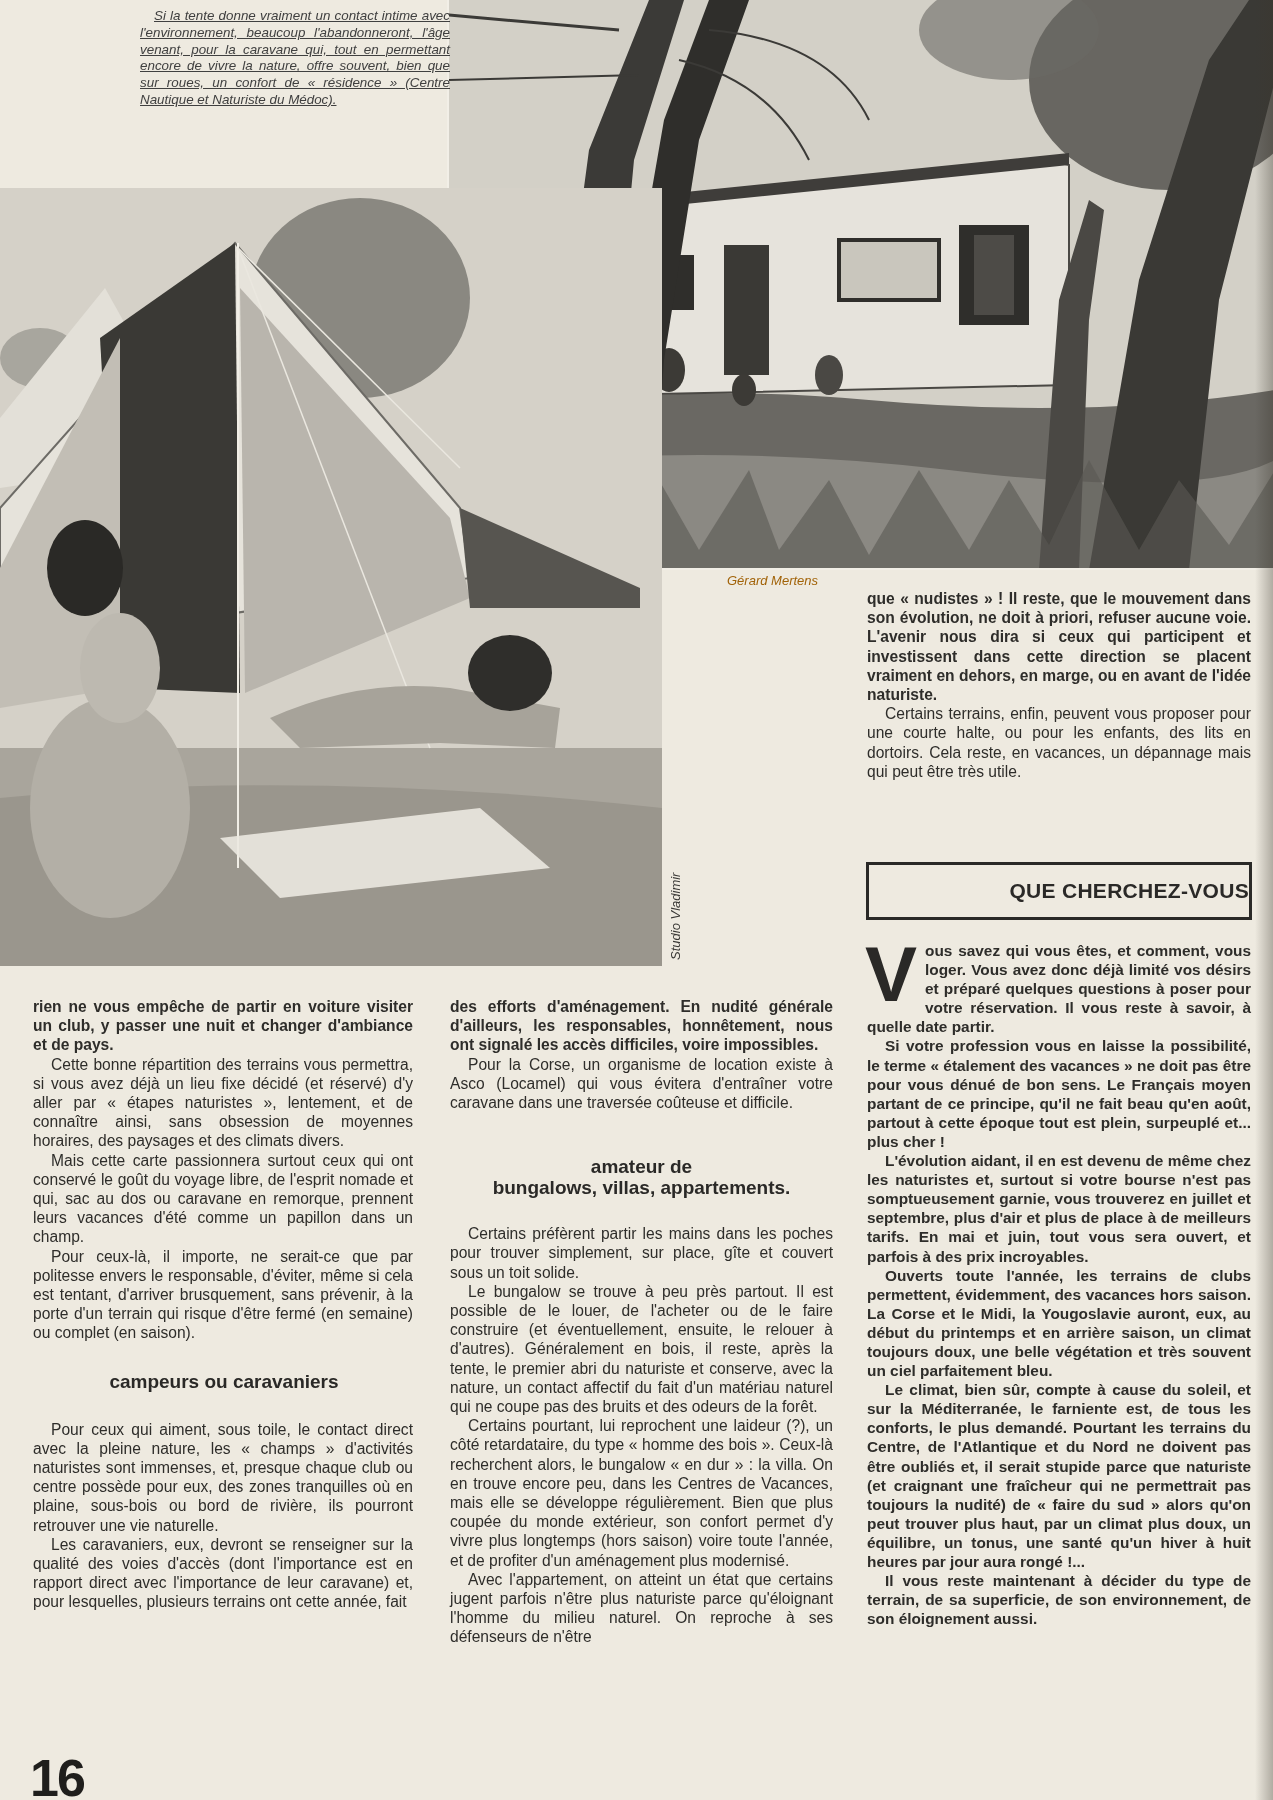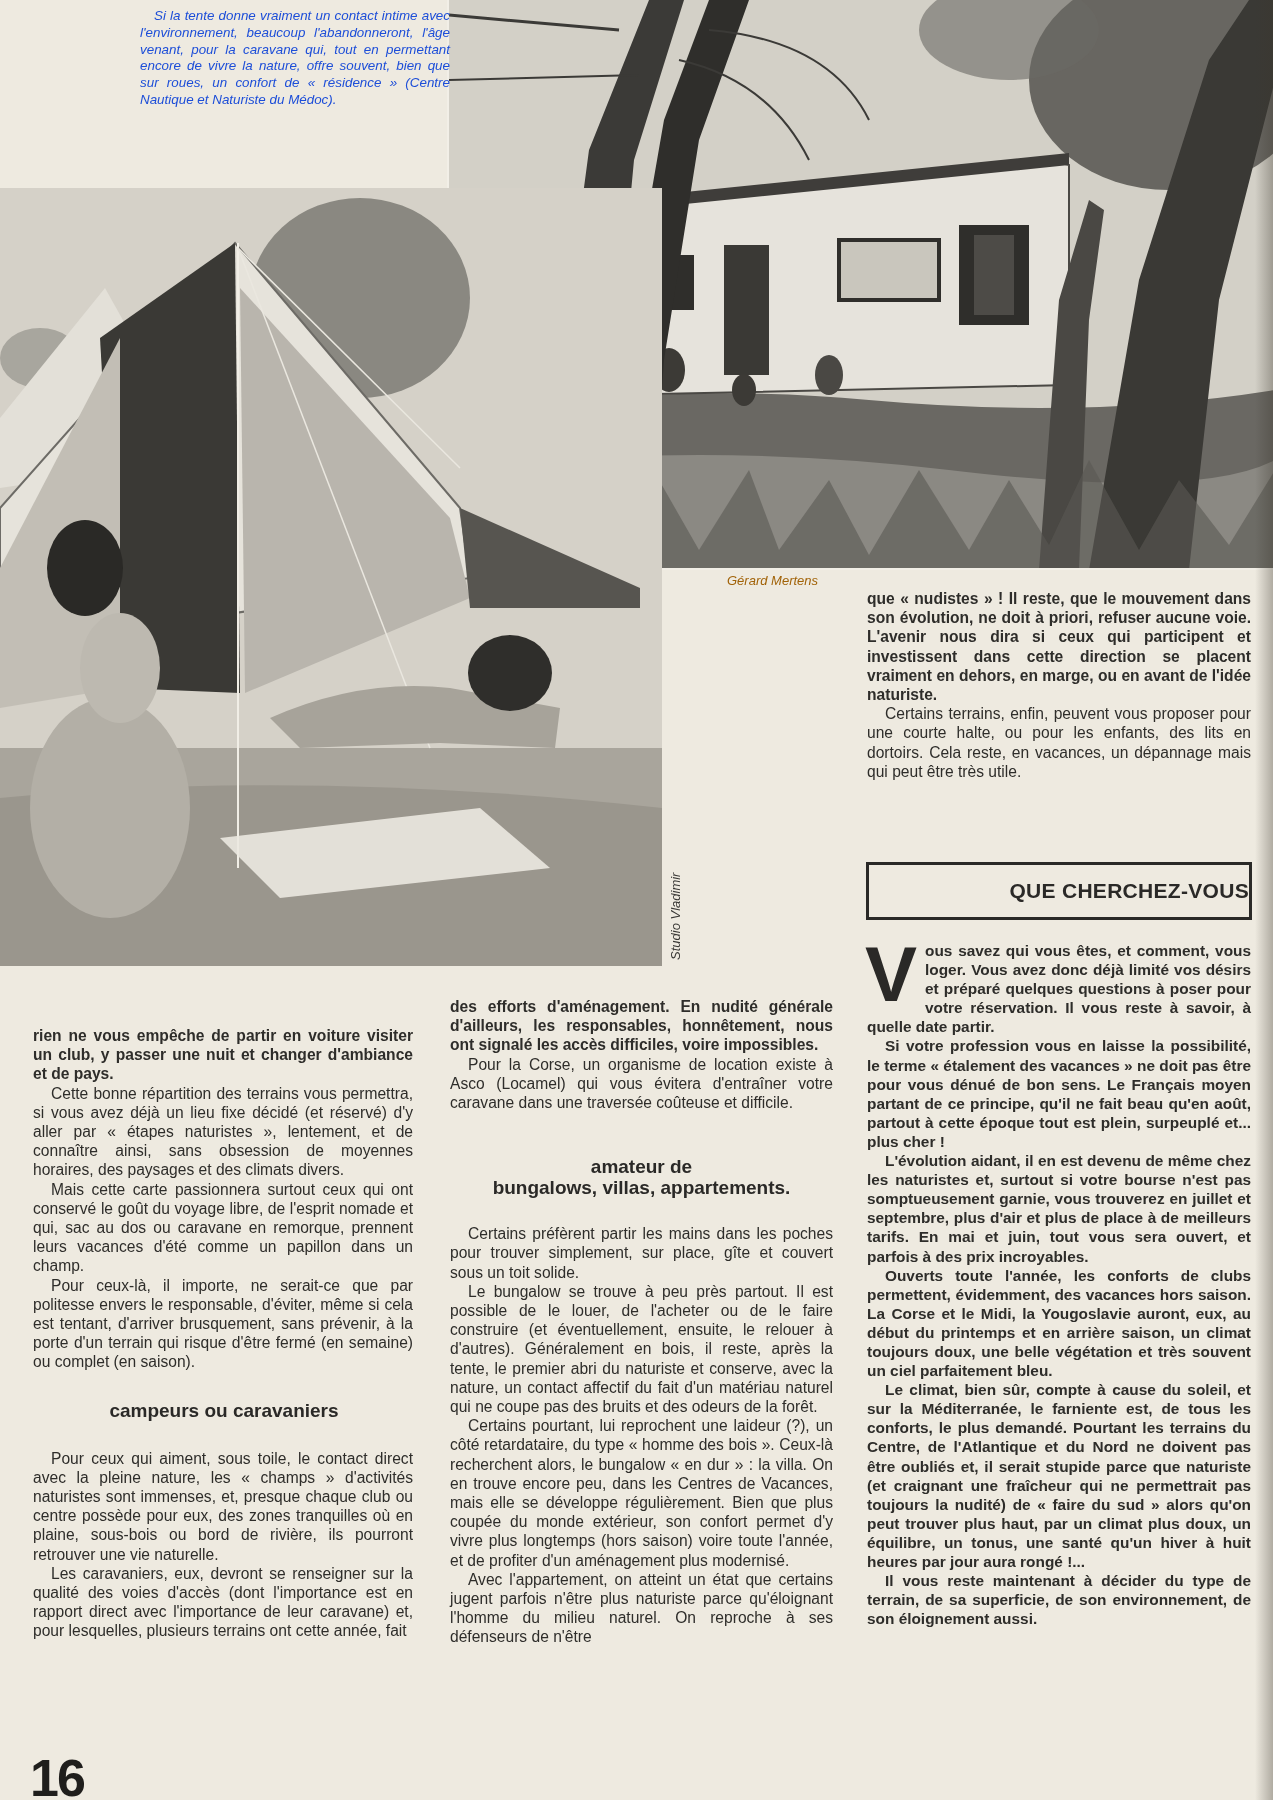--- a/index.html
+++ b/index.html
@@ -21,32 +21,32 @@
     background:
       radial-gradient(ellipse 140px 90px at 560px 110px, #7d7b74 0%, rgba(125,123,116,0) 70%),
       linear-gradient(180deg, #d7d3ca 0%, #cdc9c0 35%, #b7b3aa 65%, #a29e95 100%); }
   .photo-caravan { left: 447px; top: 0; width: 826px; height: 570px;
     background: linear-gradient(180deg, #d8d5cc 0%, #cfccc3 30%, #8f8c85 75%, #6f6d68 100%);
     border-left: 2px solid #f2efe7; border-bottom: 2px solid #f2efe7; }
   .caption-bg { position: absolute; left: 0; top: 0; width: 447px; height: 188px; background: #eeeae0; }
 
   .caption {
     position: absolute; left: 140px; top: 8px; width: 310px;
-    font-style: italic; font-size: 13.4px; line-height: 16.8px; color: #1d4ed8;
-    text-align: justify; text-indent: 14px;
+    font-style: italic; font-size: 13.4px; line-height: 16.8px; color: #404040;
+    text-align: justify; text-indent: 14px; text-decoration: underline;
   }
   .credit-mertens { position: absolute; left: 727px; top: 573px; font-size: 13px; font-style: italic; color: #a16207; }
   .credit-vladimir { position: absolute; left: 668px; top: 960px; font-size: 13px; font-style: italic; color: #3a3936;
     transform: rotate(-90deg); transform-origin: left top; white-space: nowrap; }
 
   
   .col { position: absolute; font-size: 15.6px; line-height: 19.2px; text-align: justify; color: #2e2d2a; }
   .col p { text-indent: 18px; }
   .col p.noindent { text-indent: 0; font-weight: bold; }
-  .col-left { left: 33px; top: 997px; width: 380px; margin-top: 29px; }
+  .col-left { left: 33px; top: 997px; width: 380px; }
   .col-mid { left: 450px; top: 997px; width: 383px; }
   .col-right-top { left: 867px; top: 589px; width: 384px; }
   .col-right { left: 867px; top: 941px; width: 384px; font-weight: bold; font-size: 15.4px; line-height: 19.1px; }
 
   .subhead { font-weight: bold; font-size: 19px; line-height: 21px; color: #2a2927; text-align: center; text-indent: 0 !important; }
   .subhead-left { margin: 28px 0 28px 2px; }
   .subhead-mid { margin: 44px 0 26px 0; }
 
   .boxhead {
     position: absolute; left: 866px; top: 862px; width: 386px; height: 58px;
@@ -148,21 +148,21 @@
   </div>
 
   <div class="boxhead">
     <span>QUE CHERCHEZ-VOUS</span>
   </div>
 
   <div class="col col-right">
     <p class="first"><span class="dropcap">V</span><span>ous savez qui vous êtes, et comment, vous loger. Vous avez donc déjà limité vos désirs et préparé quelques questions à poser pour votre réservation. Il vous reste à savoir, à quelle date partir.</span></p>
     <p>Si votre profession vous en laisse la possibilité, le terme « étalement des vacances » ne doit pas être pour vous dénué de bon sens. Le Français moyen partant de ce principe, qu'il ne fait beau qu'en août, partout à cette époque tout est plein, surpeuplé et... plus cher !</p>
     <p>L'évolution aidant, il en est devenu de même chez les naturistes et, surtout si votre bourse n'est pas somptueusement garnie, vous trouverez en juillet et septembre, plus d'air et plus de place à de meilleurs tarifs. En mai et juin, tout vous sera ouvert, et parfois à des prix incroyables.</p>
-    <p>Ouverts toute l'année, les conforts de clubs permettent, évidemment, des vacances hors saison. La Corse et le Midi, la Yougoslavie auront, eux, au début du printemps et en arrière saison, un climat toujours doux, une belle végétation et très souvent un ciel parfaitement bleu.</p>
+    <p>Ouverts toute l'année, les terrains de clubs permettent, évidemment, des vacances hors saison. La Corse et le Midi, la Yougoslavie auront, eux, au début du printemps et en arrière saison, un climat toujours doux, une belle végétation et très souvent un ciel parfaitement bleu.</p>
     <p>Le climat, bien sûr, compte à cause du soleil, et sur la Méditerranée, le farniente est, de tous les conforts, le plus demandé. Pourtant les terrains du Centre, de l'Atlantique et du Nord ne doivent pas être oubliés et, il serait stupide parce que naturiste (et craignant une fraîcheur qui ne permettrait pas toujours la nudité) de « faire du sud » alors qu'on peut trouver plus haut, par un climat plus doux, un équilibre, un tonus, une santé qu'un hiver à huit heures par jour aura rongé !...</p>
     <p>Il vous reste maintenant à décider du type de terrain, de sa superficie, de son environnement, de son éloignement aussi.</p>
   </div>
 
   <div class="col col-left">
     <p class="noindent">rien ne vous empêche de partir en voiture visiter un club, y passer une nuit et changer d'ambiance et de pays.</p>
     <p>Cette bonne répartition des terrains vous permettra, si vous avez déjà un lieu fixe décidé (et réservé) d'y aller par « étapes naturistes », lentement, et de connaître ainsi, sans obsession de moyennes horaires, des paysages et des climats divers.</p>
     <p>Mais cette carte passionnera surtout ceux qui ont conservé le goût du voyage libre, de l'esprit nomade et qui, sac au dos ou caravane en remorque, prennent leurs vacances d'été comme un papillon dans un champ.</p>
     <p>Pour ceux-là, il importe, ne serait-ce que par politesse envers le responsable, d'éviter, même si cela est tentant, d'arriver brusquement, sans prévenir, à la porte d'un terrain qui risque d'être fermé (en semaine) ou complet (en saison).</p>
     <h2 class="subhead subhead-left">campeurs ou caravaniers</h2>

